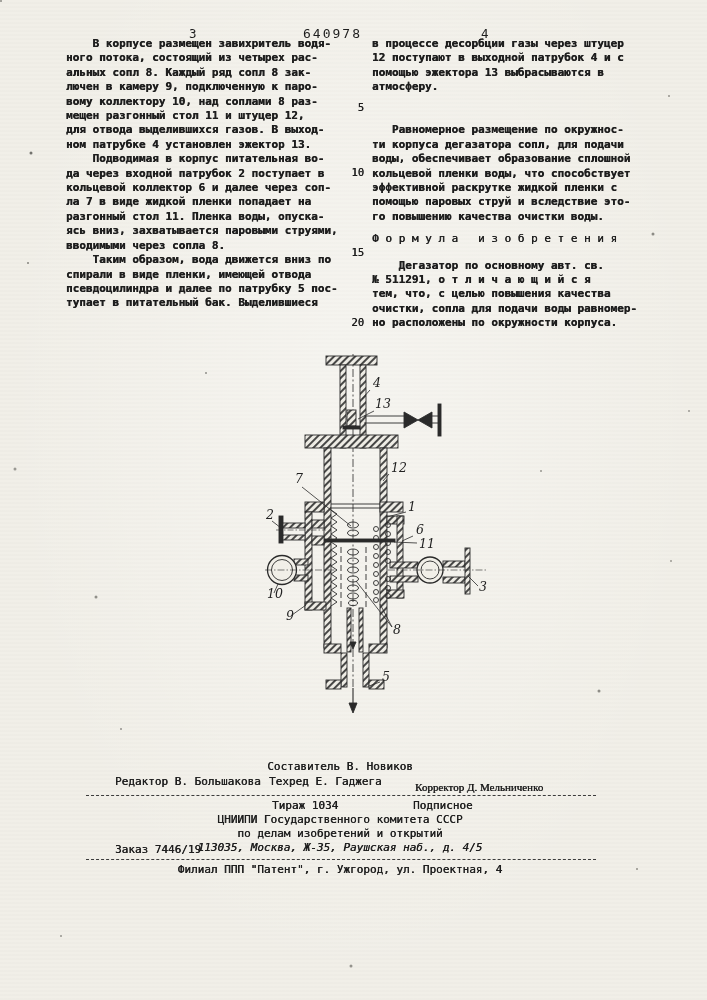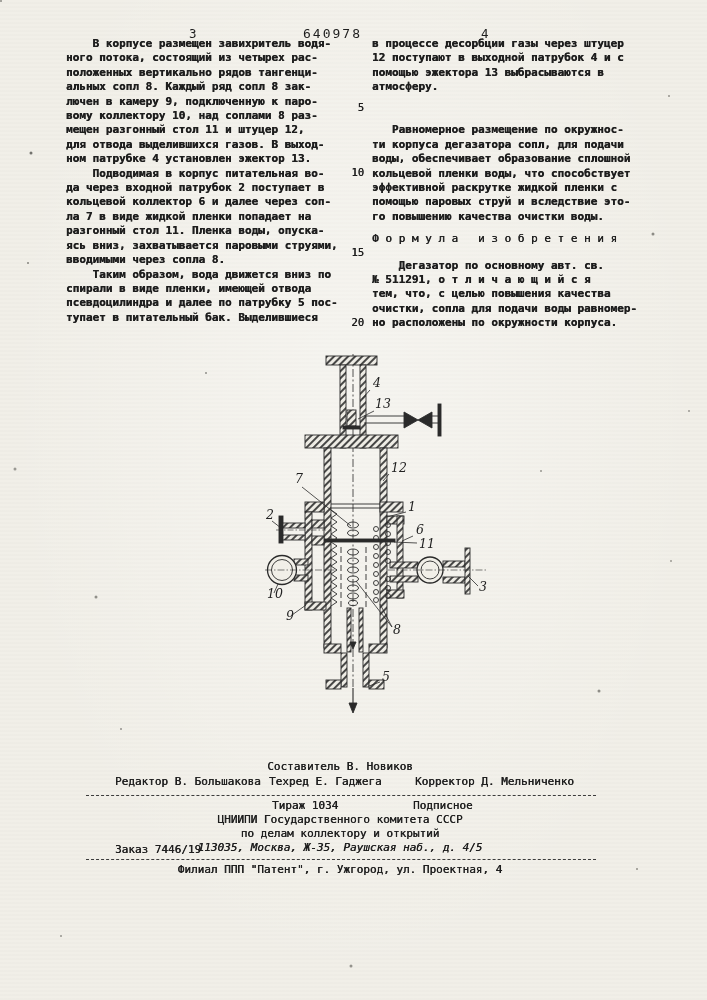--- a/index.html
+++ b/index.html
@@ -48,21 +48,20 @@
   <div class="hdr" style="left:481px;">4</div>
 
   <div class="gutter-num" style="top:101px;">5</div>
   <div class="gutter-num" style="top:166px;">10</div>
   <div class="gutter-num" style="top:246px;">15</div>
   <div class="gutter-num" style="top:316px;">20</div>
 
   <div class="col" style="left:66px;width:285px;">
       <div class="tline">    В корпусе размещен завихритель водя-</div>
       <div class="tline">ного потока, состоящий из четырех рас-</div>
-      <div class="tline">положенных вертикально рядов тангенци-</div>
       <div class="tline">альных сопл 8. Каждый ряд сопл 8 зак-</div>
       <div class="tline">лючен в камеру 9, подключенную к паро-</div>
       <div class="tline">вому коллектору 10, над соплами 8 раз-</div>
       <div class="tline">мещен разгонный стол 11 и штуцер 12,</div>
       <div class="tline">для отвода выделившихся газов. В выход-</div>
       <div class="tline">ном патрубке 4 установлен эжектор 13.</div>
       <div class="tline">    Подводимая в корпус питательная во-</div>
       <div class="tline">да через входной патрубок 2 поступает в</div>
       <div class="tline">кольцевой коллектор 6 и далее через соп-</div>
       <div class="tline">ла 7 в виде жидкой пленки попадает на</div>
@@ -280,24 +279,24 @@
         <text class="fig-label" x="153" y="284">8</text>
         <text class="fig-label" x="142" y="331">5</text>
       </g>
     </svg>
   </div>
 
   <div class="footer">
     <div class="f-center" style="top:2px;">Составитель В. Новиков</div>
     <div class="f-abs" style="top:17px;left:27px;">Редактор В. Большакова</div>
     <div class="f-abs" style="top:17px;left:181px;">Техред Е. Гаджега</div>
-    <div class="f-abs" style="top:17px;left:327px;">Корректор Д. Мельниченко</div>
+    <div class="f-abs" style="top:23px;left:327px;font-family:Liberation Serif, serif;">Корректор Д. Мельниченко</div>
     <div class="f-rule" style="top:37px;"></div>
     <div class="f-abs" style="top:41px;left:27px;margin-top:44px;">Заказ 7446/19</div>
     <div class="f-abs" style="top:41px;left:184px;">Тираж 1034</div>
     <div class="f-abs" style="top:41px;left:325px;">Подписное</div>
     <div class="f-center" style="top:55px;">ЦНИИПИ Государственного комитета СССР</div>
-    <div class="f-center" style="top:69px;">по делам коллектору и открытий</div>
+    <div class="f-center" style="top:69px;">по делам изобретений и открытий</div>
     <div class="f-center" style="top:83px;font-style:italic;">113035, Москва, Ж-35, Раушская наб., д. 4/5</div>
     <div class="f-rule" style="top:101px;"></div>
     <div class="f-center" style="top:105px;">Филиал ППП "Патент", г. Ужгород, ул. Проектная, 4</div>
   </div>
 </div>
 
 </body></html>

